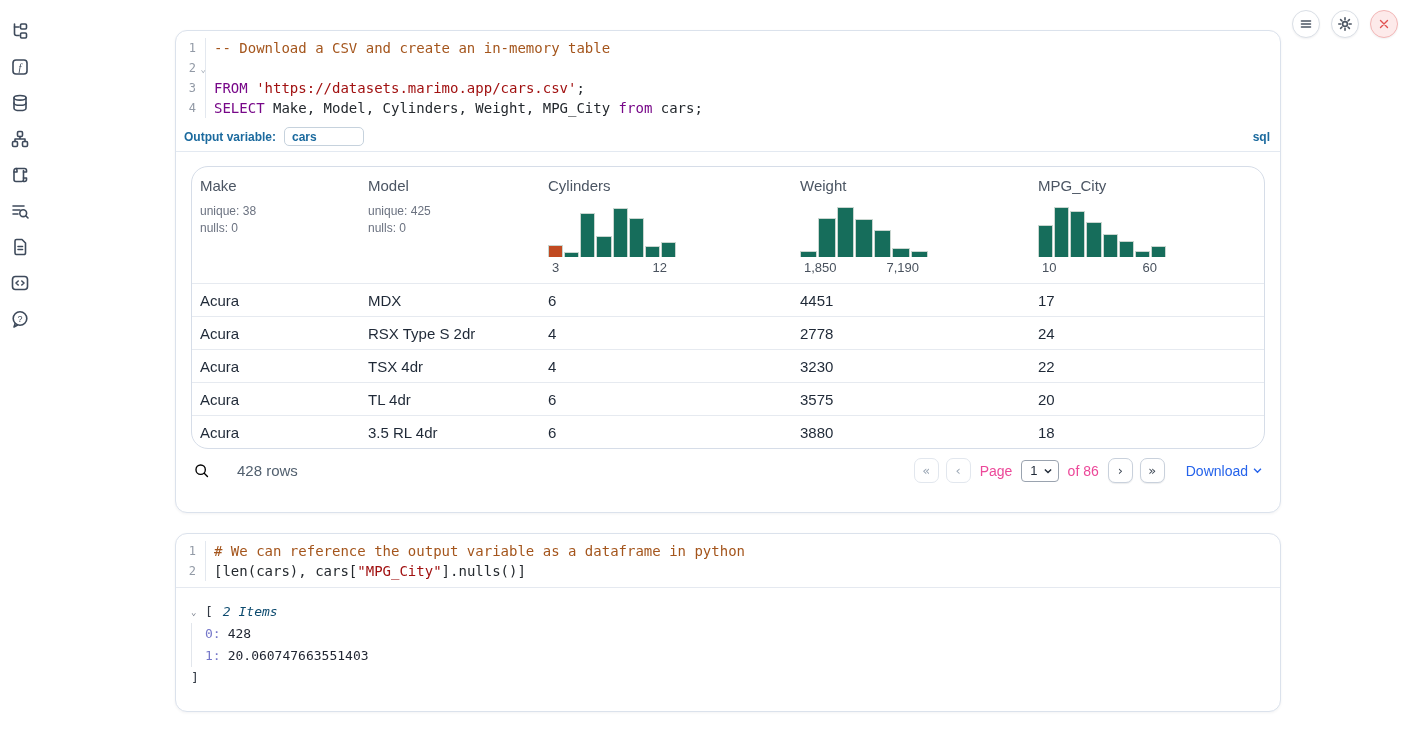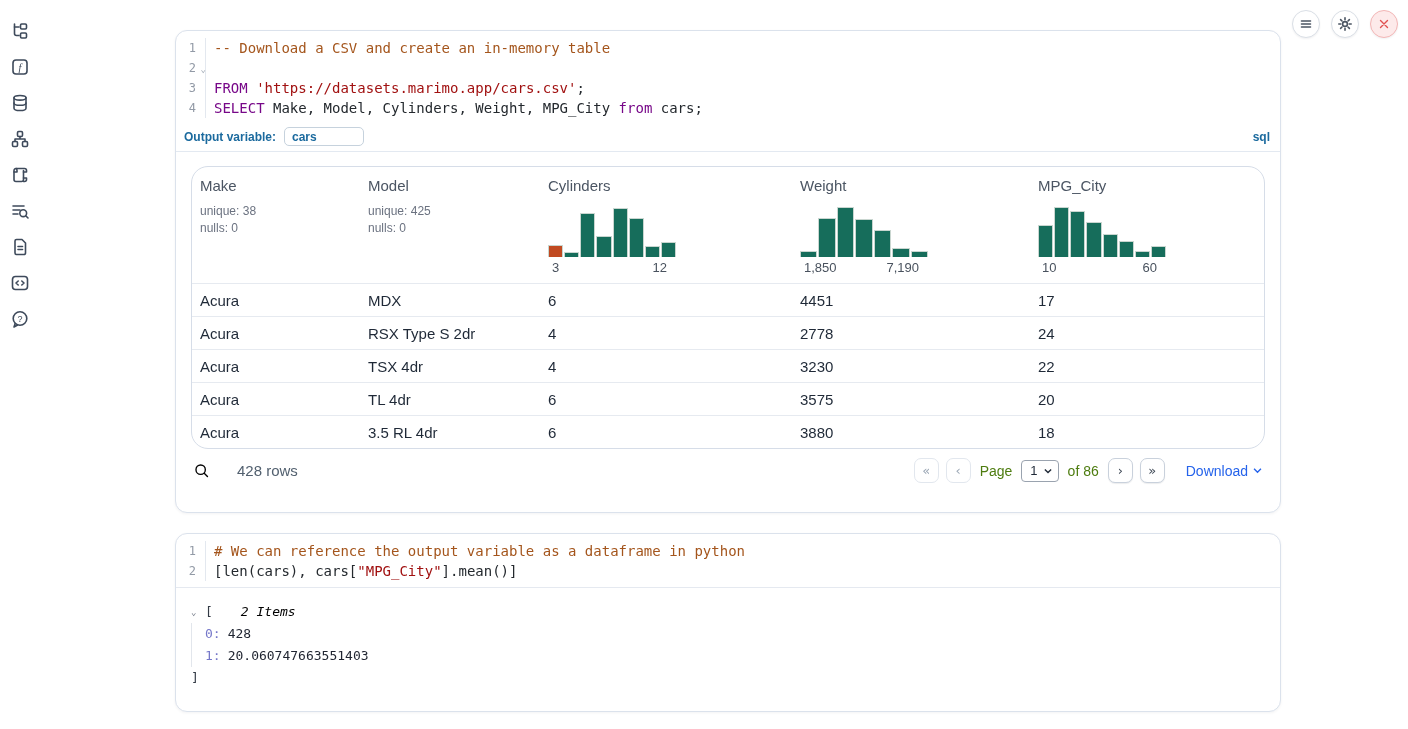--- a/index.html
+++ b/index.html
@@ -52,32 +52,32 @@
   .trow { border-top:1px solid #e6eaf0; height:33px; font-size:15px; color:#1f2937; }
   .trow > div { padding-left:8px; display:flex; align-items:center; }
 
   
   .tfoot { margin:0 15px; height:43px; display:flex; align-items:center; padding:0 2px;gap:12px; }
   .tfoot .search-btn { border:none; background:transparent; cursor:pointer; display:flex; }
   .row-count { margin-left:15px; font-size:15px; color:#52606f; }
   .pager { margin-left:auto; display:flex; align-items:center; gap:7px; }
   .pg-btn { width:25px; height:25px; border-radius:7px; background:#fff; display:flex; align-items:center; justify-content:center; font-size:13px; cursor:pointer; font-family:"DejaVu Sans",sans-serif; border:1px solid #c9d1dc; box-shadow:0 1px 1px rgba(15,23,42,.08); color:#3f4956; }
   .pg-btn.disabled { border-color:#e2e7ee; box-shadow:none; color:#9aa6b4; cursor:default; }
-  .pg-label { font-size:14px; color:#4d7c0f; margin:0 2px; }
+  .pg-label { font-size:14px; color:#ec4899; margin:0 2px; }
   .pg-select { display:inline-flex; align-items:center; gap:5px; height:22px; border:1px solid #9aa3af; border-radius:4px; padding:0 5px 0 8px; font-size:13px; color:#1f2937; background:#fff; cursor:pointer; }
   .download { margin-left:14px; display:flex; align-items:center; gap:4px; border:none; background:transparent; color:#2563eb; font-size:14px; cursor:pointer; font-family:"Liberation Sans",sans-serif; }
   .download svg { stroke:#2563eb; }
 
   
   .divider { border-top:1px solid #e5e9f0; }
   .py-output { padding:13px 15px 12px; font-family:"DejaVu Sans Mono","Liberation Mono",monospace; font-size:13px; line-height:22px; }
   .tree-head { display:flex; align-items:center; gap:4px; }
   .tree-toggle { font-size:9px; color:#6b7280; cursor:pointer; width:10px; }
   .out-bracket { color:#333a45; }
-  .out-muted { color:#000000; font-style:italic; margin-left:24px; }
+  .out-muted { color:#0c4a6e; font-style:italic; margin-left:6px; }
   .tree-entries { margin-left:0; border-left:1px solid #e2e6ec; padding-left:13px; }
   .out-key { color:#7577c9; }
   .out-val { color:#1f2430; margin-left:7px; }
 </style>
 </head>
 <body>
 
 <nav class="sidebar" id="sidebar-root">
     <button class="side-btn">
       <span><svg width="20" height="20" viewBox="0 0 20 20" fill="none" stroke-width="1.6" stroke-linecap="round" stroke-linejoin="round" stroke="currentColor">
@@ -338,21 +338,21 @@
 </section>
 
 <section class="cell cell-py">
   <div class="editor">
       <div class="code-line">
         <span class="gutter">1</span>
         <span class="code-text"><span class="tok-comment"># We can reference the output variable as a dataframe in python</span></span>
       </div>
       <div class="code-line">
         <span class="gutter">2</span>
-        <span class="code-text"><span class="tok-plain">[len(cars), cars[</span><span class="tok-str">"MPG_City"</span><span class="tok-plain">].mean()]</span></span>
+        <span class="code-text"><span class="tok-plain">[len(cars), cars[</span><span class="tok-str">"MPG_City"</span><span class="tok-plain">].nulls()]</span></span>
       </div>
     </div>
   <div class="divider"></div>
   <div class="py-output">
     <div class="tree-head">
       <span class="tree-toggle">⌄</span>
       <span class="out-bracket">[</span>
       <span class="out-muted">2 Items</span>
     </div>
     <div class="tree-entries" id="tree-entries">

